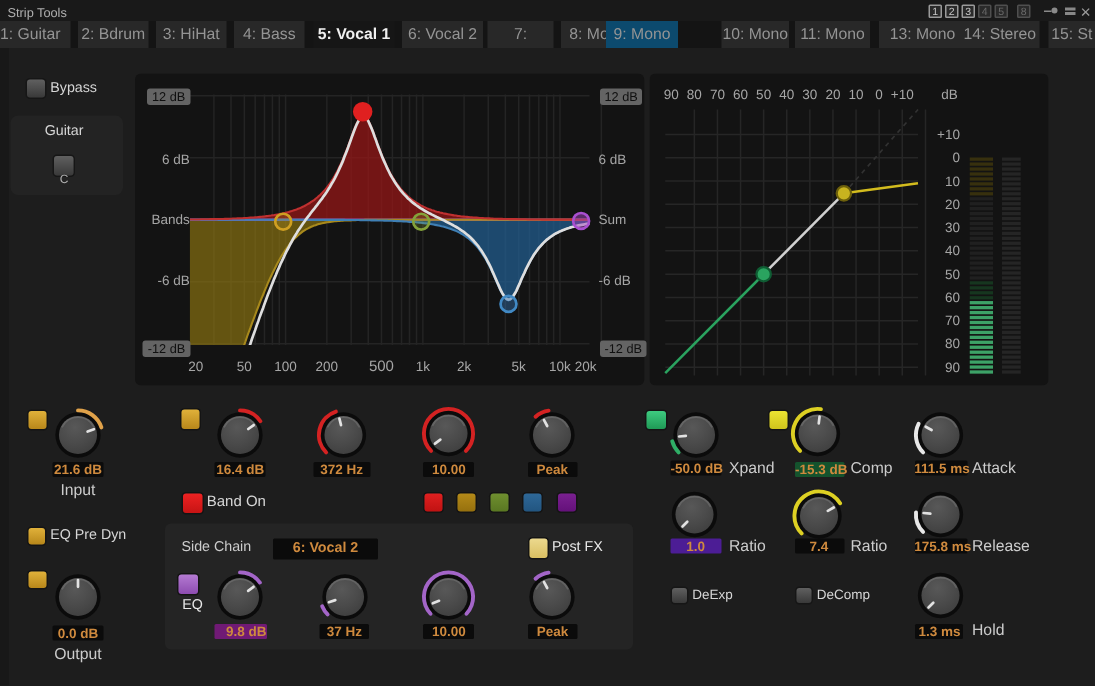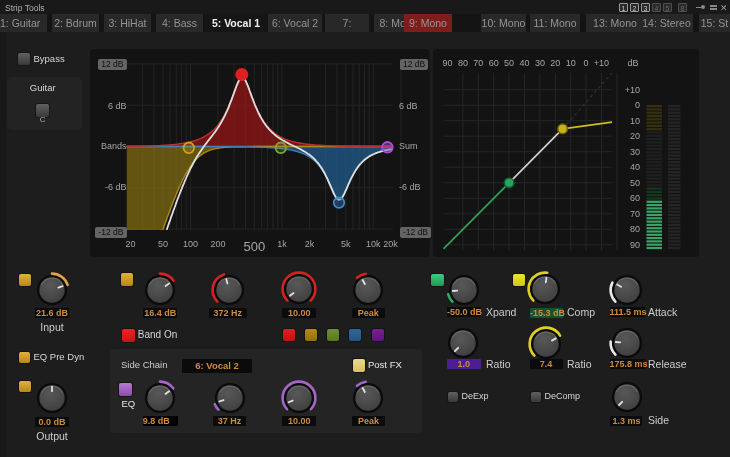--- a/index.html
+++ b/index.html
@@ -28,21 +28,21 @@
 <div style="position:absolute;left:720px;top:2.5px;color:#999;font-size:9px">✕</div>
 <div style="position:absolute;left:0;top:14px;width:730px;height:18px;background:#141414">
     <div style="position:absolute;left:0px;top:0;width:47px;height:18px;line-height:18px;background:#282828;color:#949494;font-size:10.5px;white-space:nowrap;overflow:hidden">1: Guitar</div>
     <div style="position:absolute;left:52px;top:0;width:47px;height:18px;line-height:18px;background:#282828;color:#949494;font-size:10.5px;text-align:center;white-space:nowrap;overflow:hidden">2: Bdrum</div>
     <div style="position:absolute;left:104px;top:0;width:47px;height:18px;line-height:18px;background:#282828;color:#949494;font-size:10.5px;text-align:center;white-space:nowrap;overflow:hidden">3: HiHat</div>
     <div style="position:absolute;left:156px;top:0;width:47px;height:18px;line-height:18px;background:#282828;color:#949494;font-size:10.5px;text-align:center;white-space:nowrap;overflow:hidden">4: Bass</div>
     <div style="position:absolute;left:209px;top:0;width:54px;height:18px;line-height:18px;background:#161616;color:#f0f0f0;font-weight:bold;font-size:10.5px;text-align:center;white-space:nowrap;overflow:hidden">5: Vocal 1</div>
     <div style="position:absolute;left:268px;top:0;width:54px;height:18px;line-height:18px;background:#282828;color:#949494;font-size:10.5px;text-align:center;white-space:nowrap;overflow:hidden">6: Vocal 2</div>
     <div style="position:absolute;left:325px;top:0;width:44px;height:18px;line-height:18px;background:#282828;color:#949494;font-size:10.5px;text-align:center;white-space:nowrap;overflow:hidden">7:</div>
     <div style="position:absolute;left:374px;top:0;width:49px;height:18px;line-height:18px;background:#282828;color:#949494;font-size:10.5px;text-align:center;white-space:nowrap;overflow:hidden">8: Mono</div>
-    <div style="position:absolute;left:404px;top:0;width:48px;height:18px;line-height:18px;background:#7f1d1d;color:#949494;font-size:10.5px;text-align:center;white-space:nowrap;overflow:hidden">9: Mono</div>
+    <div style="position:absolute;left:404px;top:0;width:48px;height:18px;line-height:18px;background:#0c4a6e;color:#949494;font-size:10.5px;text-align:center;white-space:nowrap;overflow:hidden">9: Mono</div>
     <div style="position:absolute;left:481px;top:0;width:45px;height:18px;line-height:18px;background:#282828;color:#949494;font-size:10.5px;text-align:center;white-space:nowrap;overflow:hidden">10: Mono</div>
     <div style="position:absolute;left:530px;top:0;width:50px;height:18px;line-height:18px;background:#282828;color:#949494;font-size:10.5px;text-align:center;white-space:nowrap;overflow:hidden">11: Mono</div>
     <div style="position:absolute;left:586px;top:0;width:58px;height:18px;line-height:18px;background:#282828;color:#949494;font-size:10.5px;text-align:center;white-space:nowrap;overflow:hidden">13: Mono</div>
     <div style="position:absolute;left:640px;top:0;width:53px;height:18px;line-height:18px;background:#282828;color:#949494;font-size:10.5px;text-align:center;white-space:nowrap;overflow:hidden">14: Stereo</div>
     <div style="position:absolute;left:699px;top:0;width:31px;height:18px;line-height:18px;background:#282828;color:#949494;font-size:10.5px;text-align:center;white-space:nowrap;overflow:hidden">15: St</div>
   </div>
 <div style="position:absolute;left:0;top:32px;width:6px;height:425px;background:#181818"></div>
 <div style="position:absolute;left:7px;top:77px;width:75px;height:53px;background:#232323;border-radius:5px"></div>
 <div style="position:absolute;left:109.5px;top:348.6px;width:312.5px;height:84.6px;background:#242424;border-radius:4px"></div>
 <svg width="340" height="208" style="position:absolute;left:90px;top:49px">
@@ -106,21 +106,21 @@
 <div style="position:absolute;right:603.5px;top:100.9px;height:11px;line-height:11px;color:#a6a6a6;font-size:9px;white-space:nowrap">6 dB</div>
 <div style="position:absolute;right:603.5px;top:141.0px;height:11px;line-height:11px;color:#a6a6a6;font-size:9px;white-space:nowrap">Bands</div>
 <div style="position:absolute;right:603.5px;top:181.8px;height:11px;line-height:11px;color:#a6a6a6;font-size:9px;white-space:nowrap">-6 dB</div>
 <div style="position:absolute;left:399px;top:100.9px;height:11px;line-height:11px;color:#a6a6a6;font-size:9px;white-space:nowrap">6 dB</div>
 <div style="position:absolute;left:399px;top:141.0px;height:11px;line-height:11px;color:#a6a6a6;font-size:9px;white-space:nowrap">Sum</div>
 <div style="position:absolute;left:399px;top:181.8px;height:11px;line-height:11px;color:#a6a6a6;font-size:9px;white-space:nowrap">-6 dB</div>
 <div style="position:absolute;left:116.5px;top:239px;width:28px;text-align:center;color:#a6a6a6;font-size:9px">20</div>
 <div style="position:absolute;left:148.9px;top:239px;width:28px;text-align:center;color:#a6a6a6;font-size:9px">50</div>
 <div style="position:absolute;left:176.4px;top:239px;width:28px;text-align:center;color:#a6a6a6;font-size:9px">100</div>
 <div style="position:absolute;left:203.9px;top:239px;width:28px;text-align:center;color:#a6a6a6;font-size:9px">200</div>
-<div style="position:absolute;left:240.3px;top:239px;width:28px;text-align:center;color:#a6a6a6;font-size:13px">500</div>
+<div style="position:absolute;left:240.3px;top:239px;width:28px;text-align:center;color:#a6a6a6;font-size:10px">500</div>
 <div style="position:absolute;left:267.9px;top:239px;width:28px;text-align:center;color:#a6a6a6;font-size:9px">1k</div>
 <div style="position:absolute;left:295.4px;top:239px;width:28px;text-align:center;color:#a6a6a6;font-size:9px">2k</div>
 <div style="position:absolute;left:331.8px;top:239px;width:28px;text-align:center;color:#a6a6a6;font-size:9px">5k</div>
 <div style="position:absolute;left:359.3px;top:239px;width:28px;text-align:center;color:#a6a6a6;font-size:9px">10k</div>
 <div style="position:absolute;left:376.5px;top:239px;width:28px;text-align:center;color:#a6a6a6;font-size:9px">20k</div>
 <svg width="266" height="208" style="position:absolute;left:433px;top:49px">
 <rect x="0" y="0" width="266" height="208" rx="4" fill="#131313"></rect>
 <g stroke="#262626" stroke-width="1">
       <line x1="29.9" y1="24.0" x2="29.9" y2="201.4"></line>
       <line x1="45.3" y1="24.0" x2="45.3" y2="201.4"></line>
@@ -380,40 +380,40 @@
     <circle cx="20" cy="20" r="12.7" fill="url(#kg)"></circle>
     <path d="M9.21 14.97 A11.9 11.9 0 0 1 30.79 14.97" fill="none" stroke="rgba(255,255,255,0.13)" stroke-width="1.3"></path>
     <line x1="15.19" y1="24.81" x2="12.01" y2="27.99" stroke="#e2e2e2" stroke-width="1.8" stroke-linecap="round"></line>
   </svg>
 <div style="position:absolute;left:35.0px;top:307.6px;width:34px;height:10px;line-height:10px;background:#0b0b0b;border-radius:1px;color:#cf8a3e;font-size:9px;font-weight:bold;text-align:center;white-space:nowrap">21.6 dB</div>
 <div style="position:absolute;left:35.0px;top:416.6px;width:34px;height:10px;line-height:10px;background:#0b0b0b;border-radius:1px;color:#cf8a3e;font-size:9px;font-weight:bold;text-align:center;white-space:nowrap">0.0 dB</div>
 <div style="position:absolute;left:143.2px;top:307.6px;width:34px;height:10px;line-height:10px;background:#0b0b0b;border-radius:1px;color:#cf8a3e;font-size:9px;font-weight:bold;text-align:center;white-space:nowrap">16.4 dB</div>
 <div style="position:absolute;left:208.8px;top:307.6px;width:38px;height:10px;line-height:10px;background:#0b0b0b;border-radius:1px;color:#cf8a3e;font-size:9px;font-weight:bold;text-align:center;white-space:nowrap">372 Hz</div>
 <div style="position:absolute;left:282.3px;top:307.6px;width:34px;height:10px;line-height:10px;background:#0b0b0b;border-radius:1px;color:#cf8a3e;font-size:9px;font-weight:bold;text-align:center;white-space:nowrap">10.00</div>
 <div style="position:absolute;left:351.7px;top:307.6px;width:33px;height:10px;line-height:10px;background:#0b0b0b;border-radius:1px;color:#cf8a3e;font-size:9px;font-weight:bold;text-align:center;white-space:nowrap">Peak</div>
-<div style="position:absolute;left:142.7px;top:415.5px;width:35px;height:10px;line-height:10px;background:#000000;border-radius:1px;color:#cf8a3e;font-size:9px;font-weight:bold;text-align:left;white-space:nowrap">9.8 dB</div>
+<div style="position:absolute;left:142.7px;top:415.5px;width:35px;height:10px;line-height:10px;background:#701a75;border-radius:1px;color:#cf8a3e;font-size:9px;font-weight:bold;text-align:right;white-space:nowrap">9.8 dB</div>
 <div style="position:absolute;left:213.1px;top:415.5px;width:33px;height:10px;line-height:10px;background:#0b0b0b;border-radius:1px;color:#cf8a3e;font-size:9px;font-weight:bold;text-align:center;white-space:nowrap">37 Hz</div>
 <div style="position:absolute;left:282.3px;top:415.5px;width:34px;height:10px;line-height:10px;background:#0b0b0b;border-radius:1px;color:#cf8a3e;font-size:9px;font-weight:bold;text-align:center;white-space:nowrap">10.00</div>
 <div style="position:absolute;left:351.9px;top:415.5px;width:33px;height:10px;line-height:10px;background:#0b0b0b;border-radius:1px;color:#cf8a3e;font-size:9px;font-weight:bold;text-align:center;white-space:nowrap">Peak</div>
 <div style="position:absolute;left:447.0px;top:307.1px;width:34px;height:10px;line-height:10px;background:#0b0b0b;border-radius:1px;color:#cf8a3e;font-size:9px;font-weight:bold;text-align:center;white-space:nowrap">-50.0 dB</div>
 <div style="position:absolute;left:530.0px;top:307.6px;width:33px;height:10px;line-height:10px;background:#14532d;border-radius:1px;color:#cf8a3e;font-size:9px;font-weight:bold;text-align:center;white-space:nowrap">-15.3 dB</div>
 <div style="position:absolute;left:609.5px;top:306.8px;width:35px;height:10px;line-height:10px;background:#0b0b0b;border-radius:1px;color:#cf8a3e;font-size:9px;font-weight:bold;text-align:center;white-space:nowrap">111.5 ms</div>
 <div style="position:absolute;left:446.8px;top:359.3px;width:34px;height:10px;line-height:10px;background:#4c1d95;border-radius:1px;color:#cf8a3e;font-size:9px;font-weight:bold;text-align:center;white-space:nowrap">1.0</div>
 <div style="position:absolute;left:529.5px;top:359.3px;width:33px;height:10px;line-height:10px;background:#0b0b0b;border-radius:1px;color:#cf8a3e;font-size:9px;font-weight:bold;text-align:center;white-space:nowrap">7.4</div>
 <div style="position:absolute;left:609.5px;top:359.3px;width:35px;height:10px;line-height:10px;background:#0b0b0b;border-radius:1px;color:#cf8a3e;font-size:9px;font-weight:bold;text-align:center;white-space:nowrap">175.8 ms</div>
 <div style="position:absolute;left:610.4px;top:415.6px;width:32px;height:10px;line-height:10px;background:#0b0b0b;border-radius:1px;color:#cf8a3e;font-size:9px;font-weight:bold;text-align:center;white-space:nowrap">1.3 ms</div>
 <div style="position:absolute;left:22.0px;top:321.0px;width:60px;text-align:center;color:#cccccc;font-size:10.5px;white-space:nowrap">Input</div>
 <div style="position:absolute;left:22.0px;top:430.0px;width:60px;text-align:center;color:#cccccc;font-size:10.5px;white-space:nowrap">Output</div>
 <div style="position:absolute;left:486px;top:305.8px;color:#cccccc;font-size:10.5px;white-space:nowrap">Xpand</div>
 <div style="position:absolute;left:567px;top:305.8px;color:#cccccc;font-size:10.5px;white-space:nowrap">Comp</div>
 <div style="position:absolute;left:648px;top:305.8px;color:#cccccc;font-size:10.5px;white-space:nowrap">Attack</div>
 <div style="position:absolute;left:486px;top:358.0px;color:#cccccc;font-size:10.5px;white-space:nowrap">Ratio</div>
 <div style="position:absolute;left:567px;top:358.0px;color:#cccccc;font-size:10.5px;white-space:nowrap">Ratio</div>
 <div style="position:absolute;left:648px;top:358.0px;color:#cccccc;font-size:10.5px;white-space:nowrap">Release</div>
-<div style="position:absolute;left:648px;top:414.3px;color:#cccccc;font-size:10.5px;white-space:nowrap">Side</div>
+<div style="position:absolute;left:648px;top:414.3px;color:#cccccc;font-size:10.5px;white-space:nowrap">Hold</div>
 <div style="position:absolute;left:18.5px;top:274px;width:12px;height:11.5px;border-radius:2px;background:linear-gradient(180deg,#e0b13a,#b8871a);box-shadow:0 0 0 1px #141414"></div>
 <div style="position:absolute;left:18.5px;top:352px;width:11px;height:11px;border-radius:2px;background:linear-gradient(180deg,#e0b13a,#b8871a);box-shadow:0 0 0 1px #141414"></div>
 <div style="position:absolute;left:18.5px;top:380.8px;width:12px;height:11.5px;border-radius:2px;background:linear-gradient(180deg,#e0b13a,#b8871a);box-shadow:0 0 0 1px #141414"></div>
 <div style="position:absolute;left:120.8px;top:273.3px;width:12.5px;height:12.3px;border-radius:2px;background:linear-gradient(180deg,#e0b13a,#b8871a);box-shadow:0 0 0 1px #141414"></div>
 <div style="position:absolute;left:119.4px;top:383.3px;width:12.8px;height:12.8px;border-radius:2px;background:linear-gradient(180deg,#b47ad2,#8d4cb0);box-shadow:0 0 0 1px #141414"></div>
 <div style="position:absolute;left:353.4px;top:359.4px;width:12px;height:13px;border-radius:2px;background:linear-gradient(180deg,#ecd98e,#d9bf62);box-shadow:0 0 0 1px #141414"></div>
 <div style="position:absolute;left:431.2px;top:273.7px;width:12.6px;height:12px;border-radius:2px;background:linear-gradient(180deg,#3ecb80,#1f9a56);box-shadow:0 0 0 1px #141414"></div>
 <div style="position:absolute;left:513px;top:274.1px;width:11.5px;height:12px;border-radius:2px;background:linear-gradient(180deg,#ece432,#cfc41c);box-shadow:0 0 0 1px #141414"></div>
 <div style="position:absolute;left:122.2px;top:329.3px;width:12.5px;height:12.5px;border-radius:2px;background:linear-gradient(180deg,#ee2222,#c61414);box-shadow:0 0 0 1px #141414"></div>
 <div style="position:absolute;left:282.5px;top:328.6px;width:12px;height:12.6px;border-radius:2px;background:linear-gradient(180deg,#e02020,#c01212);box-shadow:0 0 0 1px #141414"></div>

